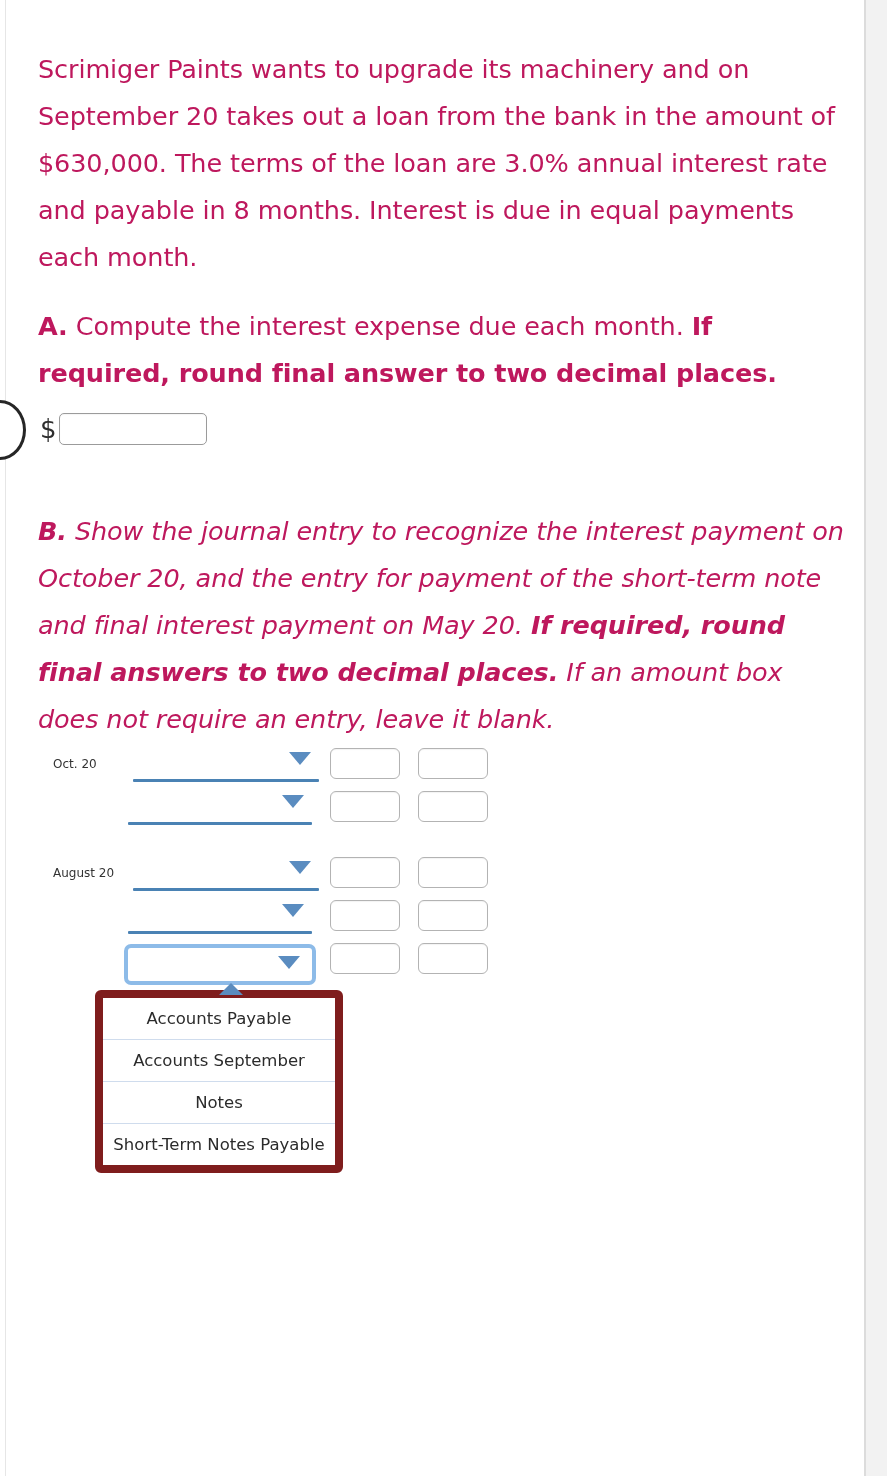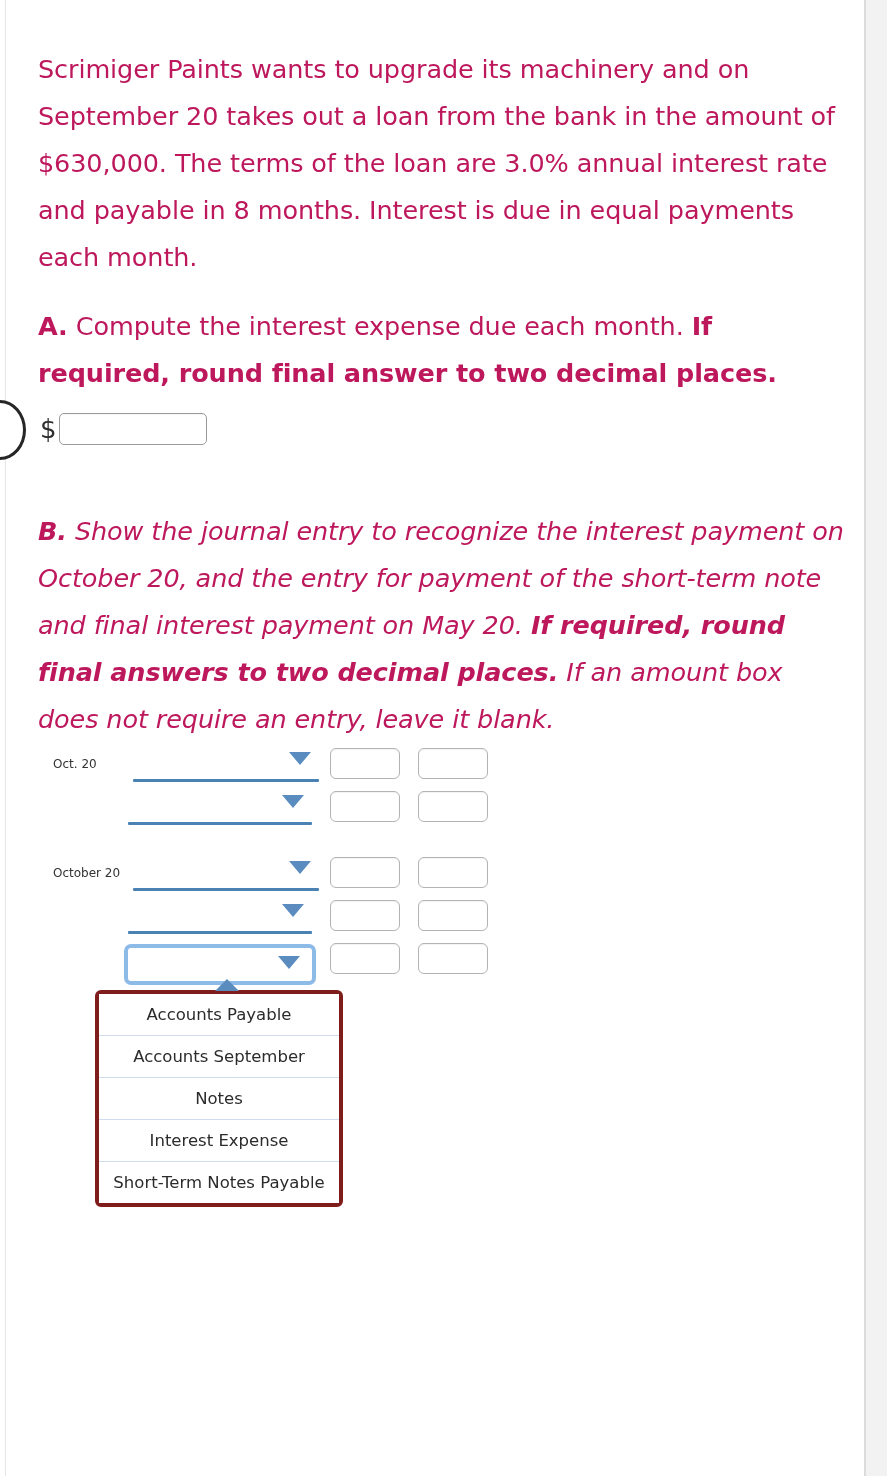--- a/index.html
+++ b/index.html
@@ -176,21 +176,21 @@
   }
   .jbox.debit  { left: 330px; }
   .jbox.credit { left: 418px; }
 
   
   .dropdown {
     position: absolute;
     left: 95px;
     top: 990px;
     width: 248px;
-    border: 4px solid #7f1d1d;
+    border: 8px solid #7f1d1d;
     border-radius: 6px;
     background: #ffffff;
     box-sizing: border-box;
     overflow: visible;
   }
   .dropdown .pointer {
     position: absolute;
     left: 116px;
     top: -15px;
     width: 0; height: 0;
@@ -260,21 +260,21 @@
         <span class="line"></span>
         <span class="caret"></span>
       </div>
       <input class="jbox debit" type="text" value="" style="">
       <input class="jbox credit" type="text" value="" style="">
     </div>
 
     <div class="jrow gap"></div>
 
     <div class="jrow">
-      <span class="jdate">October 20</span>
+      <span class="jdate">August 20</span>
       <div class="jselect" style="left:133px; width:186px;">
         <span class="line"></span>
         <span class="caret"></span>
       </div>
       <input class="jbox debit" type="text" value="" style="">
       <input class="jbox credit" type="text" value="" style="">
     </div>
 
     <div class="jrow">
       <div class="jselect" style="left:128px; width:184px;">
@@ -293,17 +293,16 @@
       <input class="jbox debit" type="text" value="" style="">
       <input class="jbox credit" type="text" value="" style="">
     </div>
   </div>
 
   <div class="dropdown">
     <span class="pointer"></span>
     <div class="dd-item">Accounts Payable</div>
     <div class="dd-item">Accounts September</div>
     <div class="dd-item">Notes</div>
-    <div class="dd-item">Interest Expense</div>
     <div class="dd-item">Short-Term Notes Payable</div>
   </div>
 
 </div>
 
 </body></html>

